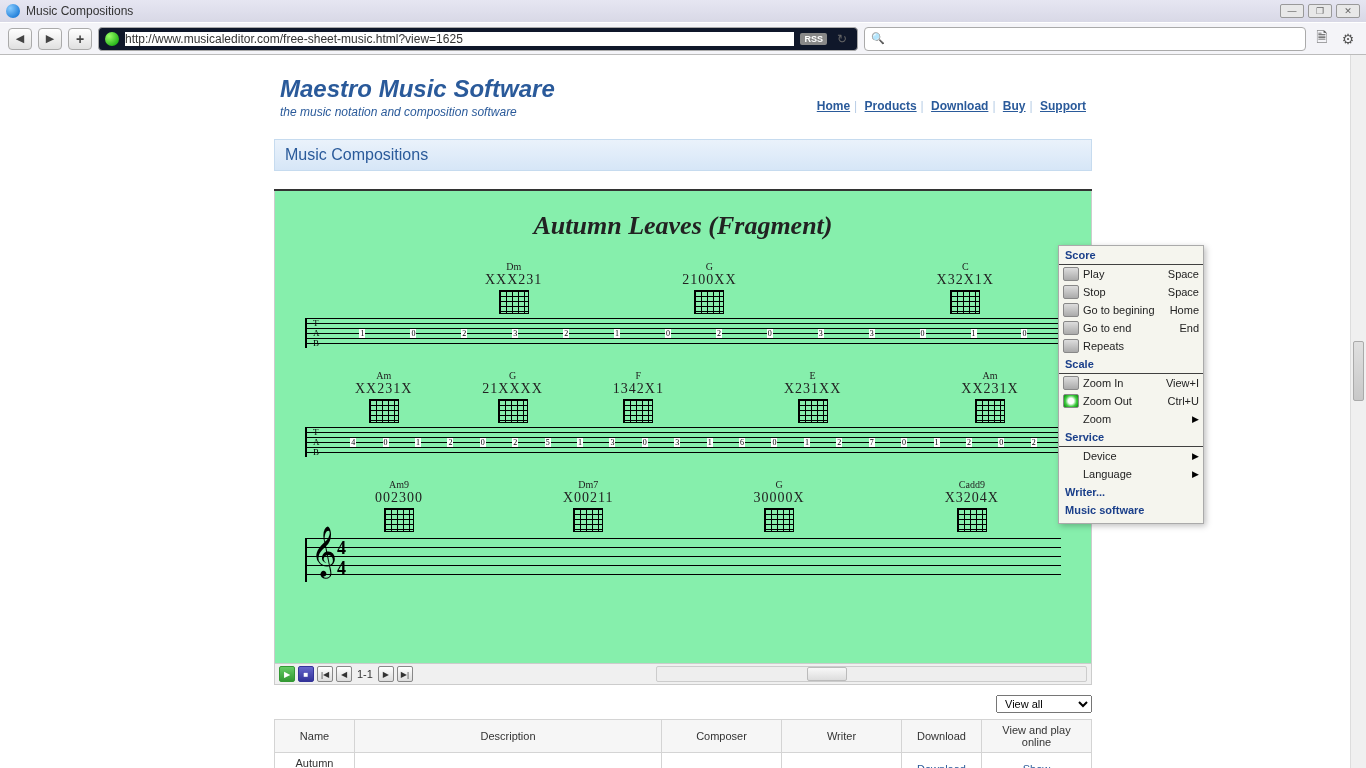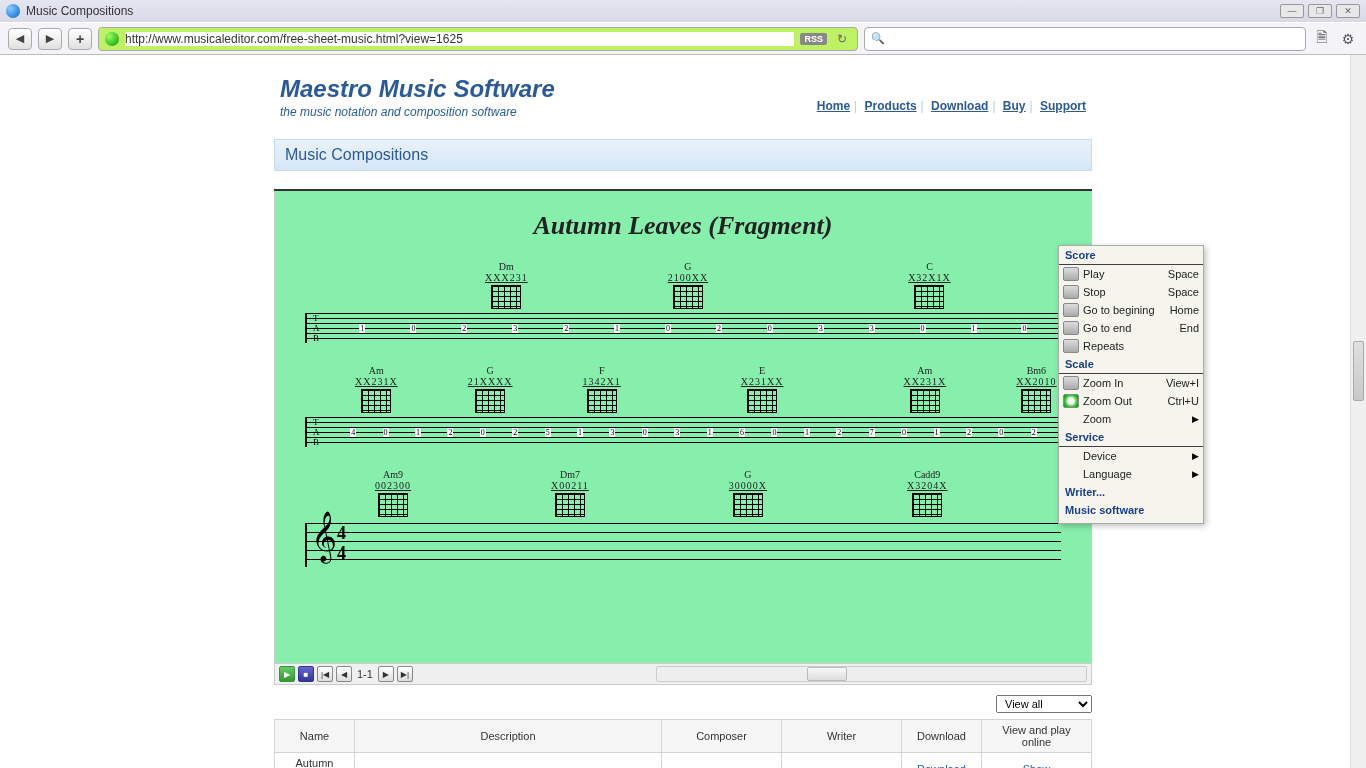--- a/index.html
+++ b/index.html
@@ -8,21 +8,21 @@
 
 .browser-chrome { background: linear-gradient(#e8e8f0, #dcdce8); border-bottom: 1px solid #bbb; }
 .title-bar { display: flex; align-items: center; padding: 2px 6px; height: 22px; background: linear-gradient(#e6e6f2, #d8d8e6); }
 .title-bar .globe { width: 14px; height: 14px; border-radius: 50%; background: radial-gradient(circle at 30% 30%, #8cf, #06c); margin-right: 6px; }
 .title-bar .title { color: #333; font-size: 12px; flex: 1; }
 .window-controls { display: flex; gap: 4px; }
 .window-controls .wc { width: 24px; height: 14px; border: 1px solid #999; background: #e8e8e8; border-radius: 2px; display: flex; align-items: center; justify-content: center; font-size: 9px; color: #666; }
 
 .toolbar { display: flex; align-items: center; padding: 4px 8px; gap: 6px; height: 32px; background: #f4f4f8; border-top: 1px solid #fff; }
 .nav-btn { width: 24px; height: 22px; border: 1px solid #aaa; border-radius: 4px; background: linear-gradient(#fff,#e0e0e0); display: flex; align-items: center; justify-content: center; color: #444; font-size: 11px; }
-.url-bar { flex: 0 0 760px; height: 24px; border: 1px solid #aaa; border-radius: 4px; background: #bef264; display: flex; align-items: center; padding: 0 6px; gap: 6px; }
+.url-bar { flex: 0 0 760px; height: 24px; border: 1px solid #aaa; border-radius: 4px; background: #0f172a; display: flex; align-items: center; padding: 0 6px; gap: 6px; }
 .url-bar .globe2 { width: 14px; height: 14px; border-radius: 50%; background: radial-gradient(circle at 30% 30%, #9f6, #090); }
 .url-bar input { border: none; outline: none; flex: 1; font-size: 12px; color: #333; }
 .rss-badge { background: #888; color: #fff; font-size: 9px; padding: 1px 4px; border-radius: 2px; font-weight: bold; }
 .reload { width: 18px; text-align: center; color: #666; }
 .search-bar { flex: 1; height: 24px; border: 1px solid #aaa; border-radius: 4px; background: #fff; display: flex; align-items: center; padding: 0 6px; gap: 4px; }
 .search-bar .mag { color: #888; font-size: 11px; }
 .search-bar input { border: none; outline: none; flex: 1; font-size: 12px; color: #888; }
 .tool-icon { width: 20px; height: 20px; color: #555; display: flex; align-items: center; justify-content: center; font-size: 14px; }
 
 
@@ -38,21 +38,21 @@
 .section-title { background: linear-gradient(#eaf2fb, #d6e6f7); border: 1px solid #c6dbef; padding: 6px 10px; font-size: 16px; color: #2a5a9a; margin-top: 6px; }
 
 
 .score-wrap { border-top: 2px solid #333; margin-top: 18px; position: relative; }
 .score-area { background: #86efac; height: 472px; border-right: 1px solid #ccc; border-left: 1px solid #ccc; overflow: hidden; padding: 20px 30px; font-family: Georgia, serif; text-align: center; }
 .score-title { font-size: 26px; font-weight: bold; font-style: italic; color: #222; margin-bottom: 20px; }
 .staff-row { margin: 14px 0 22px; text-align: left; }
 .chord-group { display: flex; gap: 80px; margin-left: 130px; margin-bottom: 4px; }
 .chord { display: flex; flex-direction: column; align-items: center; font-size: 10px; color: #222; }
 .chord .cname { font-weight: normal; font-family: Georgia, serif; }
-.chord .cfing { font-size: 10px; letter-spacing: 1px; text-decoration: underline; }
+.chord .cfing { font-size: 14px; letter-spacing: 1px; }
 .chord .cdiag { width: 30px; height: 24px; background: repeating-linear-gradient(to right, #000 0, #000 1px, transparent 1px, transparent 6px), repeating-linear-gradient(to bottom, #000 0, #000 1px, transparent 1px, transparent 5px); border: 1px solid #000; margin-top: 2px; }
 .tab-staff { height: 30px; background: repeating-linear-gradient(to bottom, #000 0, #000 1px, transparent 1px, transparent 5px); background-size: 100% 30px; border-left: 2px solid #000; border-right: 1px solid #000; position: relative; }
 .tab-label { position: absolute; left: 6px; top: 0; font-family: Georgia, serif; font-size: 9px; line-height: 10px; color: #000; }
 .notes-overlay { position: absolute; left: 30px; right: 10px; top: -2px; height: 34px; font-size: 8px; color: #000; display: flex; justify-content: space-around; align-items: center; }
 .notes-overlay span { background: #fff; padding: 0 1px; }
 .music-staff { height: 44px; background: repeating-linear-gradient(to bottom, #000 0, #000 1px, transparent 1px, transparent 9px); background-size: 100% 45px; border-left: 2px solid #000; position: relative; margin-top: 6px; }
 .clef { position: absolute; left: 4px; top: -8px; font-size: 44px; line-height: 44px; font-family: Georgia, serif; color: #000; }
 .timesig { position: absolute; left: 30px; top: 0; font-family: Georgia, serif; font-weight: bold; font-size: 18px; line-height: 20px; color: #000; }
 
 

